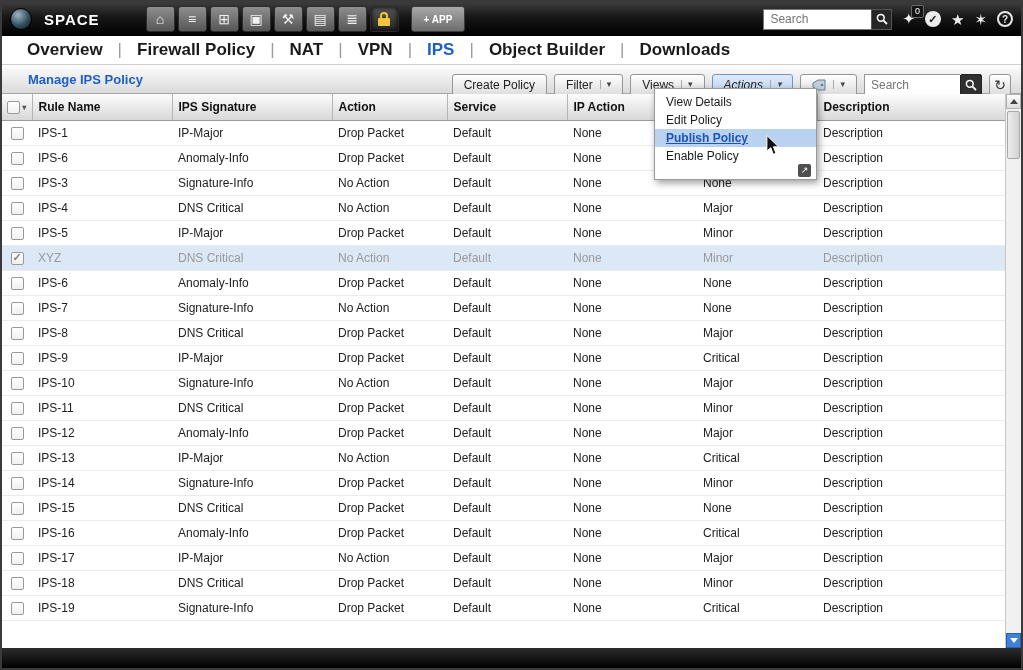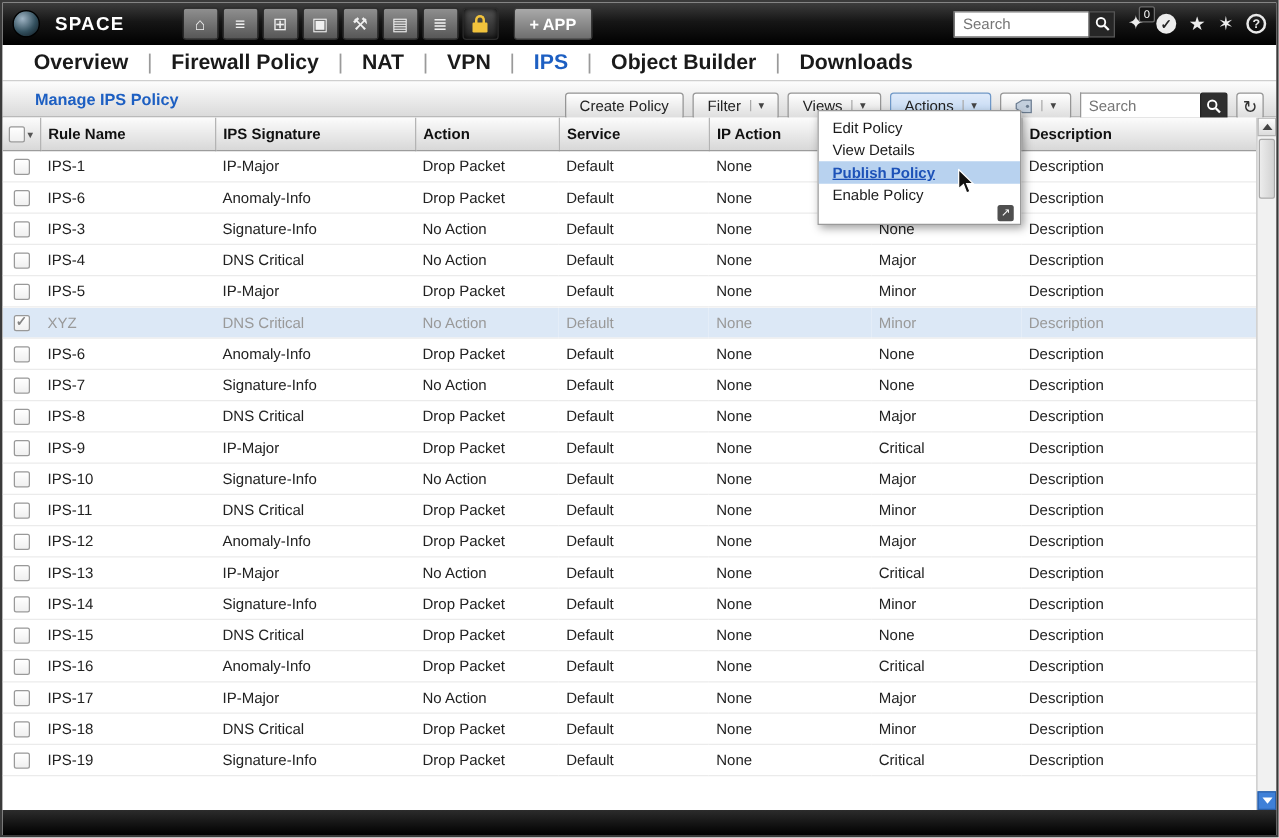--- a/index.html
+++ b/index.html
@@ -38,21 +38,21 @@
   }
   .tile.selected { background: linear-gradient(#565656, #242424); box-shadow: inset 0 0 5px #000; }
   .tile-glyph { color:#f1f1f1; font-size:14px; line-height:1; }
   .lock-icon { position:relative; width:12px; height:14px; display:inline-block; }
   .lock-icon .shackle { position:absolute; top:0; left:2px; width:8px; height:8px; border:2px solid #f2c33c; border-bottom:none; border-radius:4px 4px 0 0; }
   .lock-icon .lock-body { position:absolute; bottom:0; left:0; width:12px; height:8px; background:#f2c33c; border-radius:1px; }
   .app-btn {
     height: 26px; margin-left: 8px; padding: 0 12px;
     background: linear-gradient(#a9a9a9, #6d6d6d);
     border: 1px solid #3a3a3a; border-radius: 3px;
-    color:#fff; font-weight:bold; font-size:13px; cursor:pointer;
+    color:#fff; font-weight:bold; font-size:10px; cursor:pointer;
     font-family: "Liberation Sans", sans-serif;
     text-align: center;
   }
   .top-right { margin-left:auto; display:flex; align-items:center; gap:10px; }
   .top-search { display:flex; align-items:center; }
   .top-search input {
     width: 108px; height: 21px; border:1px solid #777; border-right:none;
     font-size:12px; padding:0 6px; color:#444; outline:none;
     font-family: "Liberation Sans", sans-serif;
   }
@@ -105,20 +105,21 @@
     font-size:12px; color:#222; display:flex; align-items:center;
     cursor:pointer; font-family:"Liberation Sans", sans-serif;
   }
   .btn .arrow {
     margin-left:7px; padding-left:6px; border-left:1px solid #aaa;
     font-size:9px; color:#444; line-height:1;
   }
   .btn.active {
     background: linear-gradient(#dfeafa, #b9d3ef);
     border-color:#6f98c8;
+    font-style:italic;
   }
   .tb-search { display:flex; align-items:center; }
   .tb-search input {
     width: 96px; height: 21px; border:1px solid #969696; border-right:none;
     font-size:12px; padding:0 6px; color:#444; outline:none;
     font-family:"Liberation Sans", sans-serif;
   }
   .tb-mag {
     width:22px; height:22px; background:#2f2f2f; border:1px solid #222;
     border-radius:2px; display:flex; align-items:center; justify-content:center; cursor:pointer;
@@ -573,22 +574,22 @@
       <div class="vs-thumb"></div>
       <div class="vs-btn down">
           <span class="tri-down"></span>
         </div>
     </div>
   </div>
 
   <footer class="footer"></footer>
 
   <div class="menu">
-    <div class="menu-item">Edit Policy</div>
-      <div class="menu-item">View Details</div>
+    <div class="menu-item">View Details</div>
+      <div class="menu-item">Edit Policy</div>
       <div class="menu-item highlighted">Publish Policy</div>
       <div class="menu-item">Enable Policy</div>
       <div class="menu-corner">
         <span>↗</span>
       </div>
   </div>
 
   <svg class="cursor" width="14" height="21" viewBox="0 0 12 19">
     <path d="M0.5 0.5 L0.5 14.5 L4 11.5 L6.3 17.5 L8.7 16.5 L6.3 10.7 L11 10.7 Z" fill="#111" stroke="#fff" stroke-width="0.9"></path>
   </svg>

